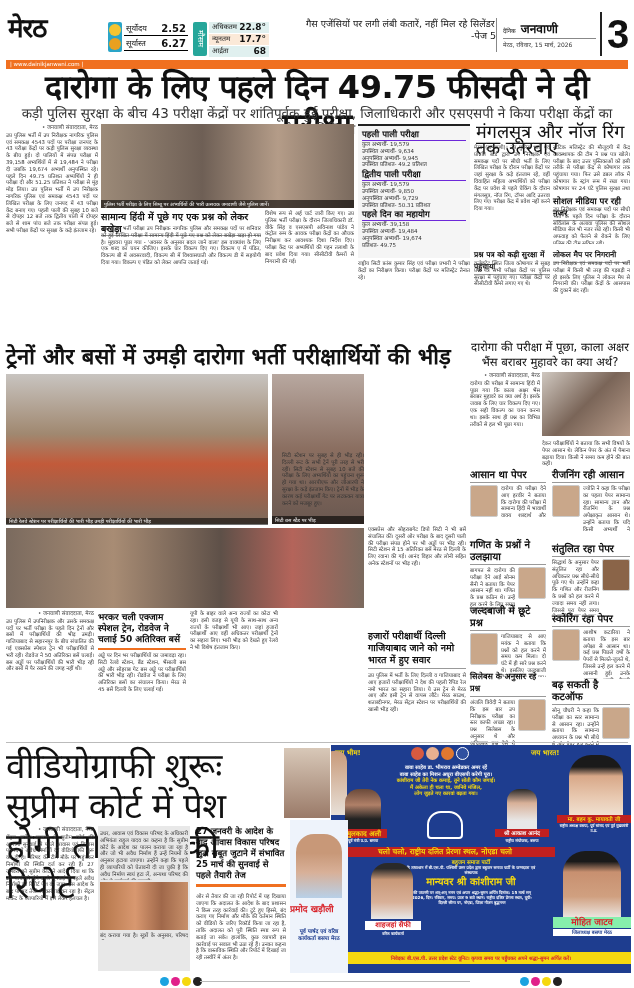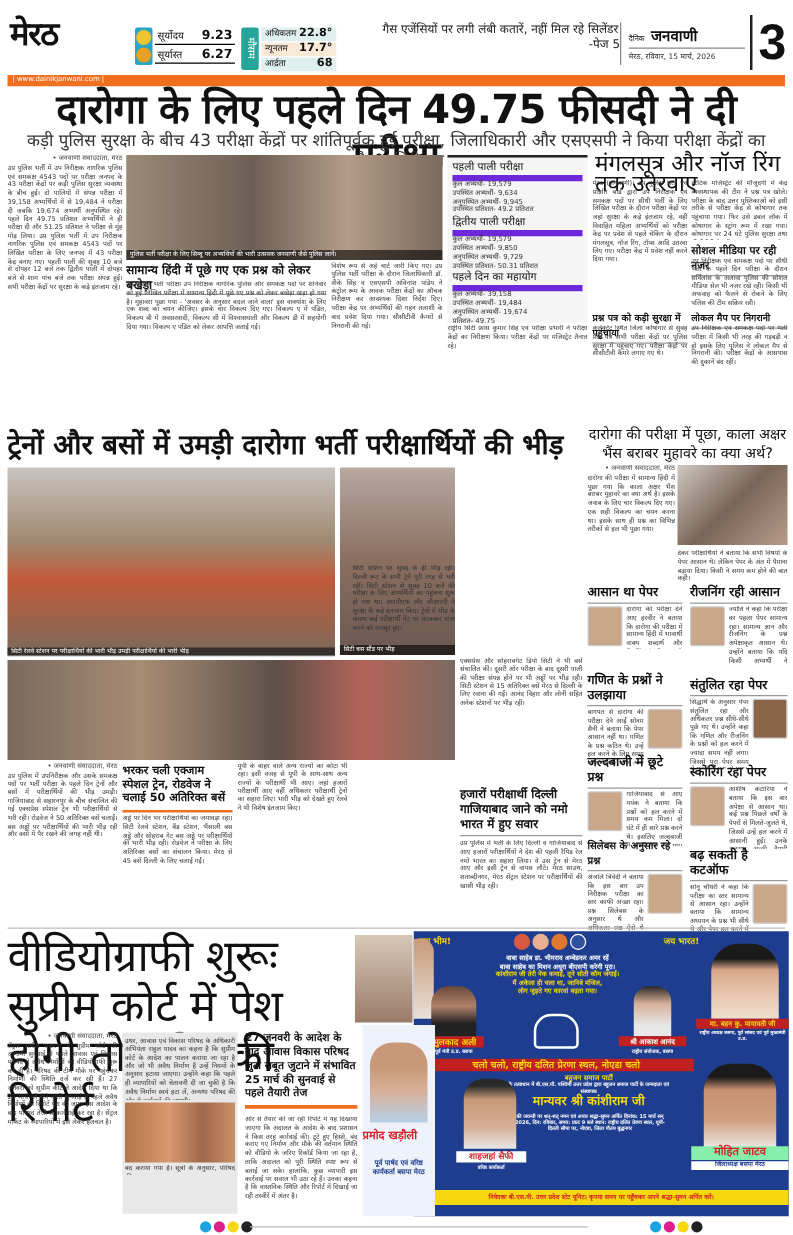--- a/index.html
+++ b/index.html
@@ -29,21 +29,21 @@
 .pgnum{left:600px;top:12px;width:34px;height:44px;border-left:2px solid #222;font-size:40px;font-weight:bold;line-height:44px;text-align:center;font-family:"Liberation Sans",sans-serif}
 .urlbar{left:6px;top:60px;width:622px;height:9px;background:#f07020;font-size:5.5px;color:#fff;line-height:9px;padding-left:4px}
 .headline{left:6px;top:68px;width:622px;font-size:32px;font-weight:bold;line-height:38px;text-align:center;letter-spacing:-0.5px;font-family:"DejaVu Sans",sans-serif}
 .subhead{left:6px;top:105px;width:622px;font-size:13.5px;line-height:16px;text-align:center;color:#333}
 
 .col{font-size:5.3px;line-height:6.8px;color:#333;text-align:justify;overflow:hidden}
 .byline{font-size:5.5px;text-align:right;color:#444;margin-bottom:1px}
 .photo{background:#8a7d70;overflow:hidden}
 .cap{font-size:5px;color:#fff;background:rgba(0,0,0,.6);line-height:8px;padding:0 3px;white-space:nowrap;overflow:hidden}
 .statsbox{left:358px;top:124px;width:112px;height:134px;background:#f5f5f5;border-top:2px solid #222;padding:2px 4px}
-.statsbox .hd{font-size:8.5px;font-weight:normal;line-height:11px;border-bottom:5px solid #6d28d9;margin-top:1px}
+.statsbox .hd{font-size:8.5px;font-weight:bold;line-height:11px;border-bottom:1px solid #6d28d9;margin-top:1px}
 .statsbox .it{font-size:5.5px;line-height:6.8px;color:#333}
 .sec{font-size:10px;font-weight:bold;line-height:12px;border-bottom:1px solid #999;padding-bottom:1px;margin:3px 0 2px}
 .mini{display:flex;gap:3px}
 .face{width:28px;height:32px;background:#c9a78a;border:1px solid #ccc;flex:none;border-radius:2px}
 .mid-h{font-size:21px;font-weight:bold;line-height:26px}
 .sc-h{font-size:35px;line-height:40px;font-weight:normal;letter-spacing:-0.5px}
 .greybox{background:#e8e8e8}
 .ad{left:331px;top:745px;width:300px;height:228px;background:#1e3d8f;overflow:hidden;color:#fff}
 .ad .t{position:absolute;text-align:center;font-weight:bold}
 .dots{position:absolute;display:flex;gap:2px}
@@ -56,21 +56,21 @@
 <div class="abs mast"></div>
 <div class="abs city">मेरठ</div>
 
 <div class="abs sunicon">
     <span class="s1"></span>
     <span class="s2"></span>
   </div>
 <div class="abs sunbox">
   <div class="sunrow" style="top:0">
       <span>सूर्योदय</span>
-      <b>9.23</b>
+      <b>2.52</b>
     </div>
   <div class="sunrow" style="top:15px">
       <span>सूर्यास्त</span>
       <b>6.27</b>
     </div>
 </div>
 
 <div class="abs wtag">मौसम</div>
 <div class="abs wbox">
   <div class="wrow" style="top:2px">

